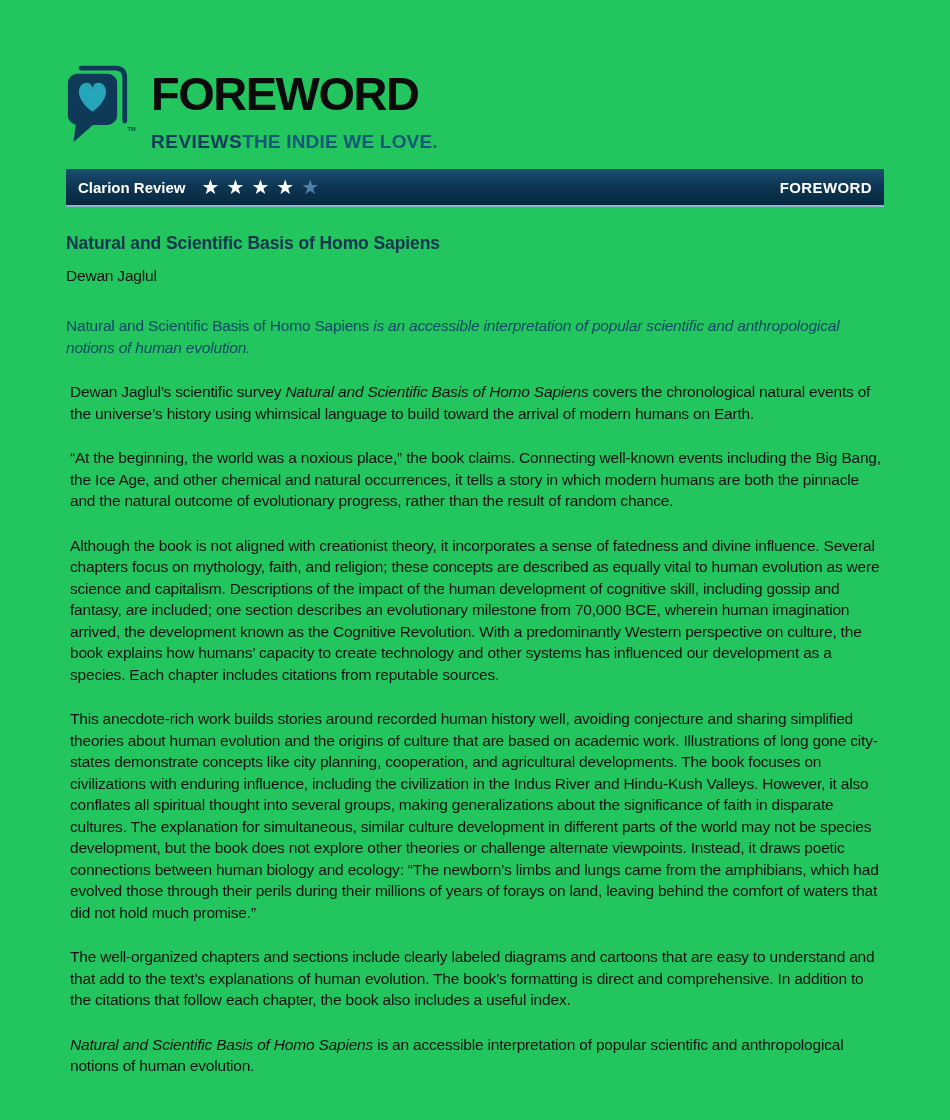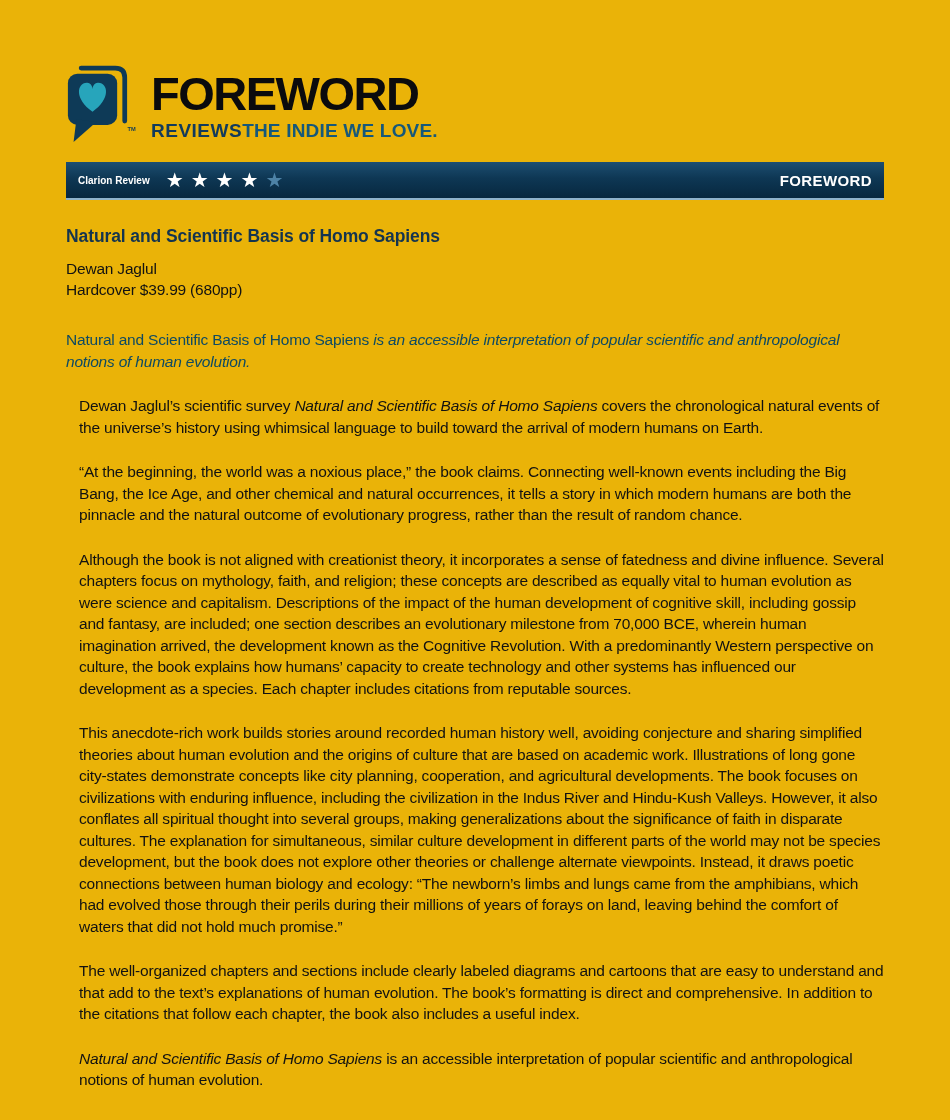--- a/index.html
+++ b/index.html
@@ -3,64 +3,64 @@
 <meta charset="utf-8">
 <style>
   * { margin: 0; padding: 0; box-sizing: border-box; }
   html, body { background: #ffffff; }
   body {
     width: 950px; height: 1120px;
     font-family: "Liberation Sans", sans-serif;
     color: #121212;
     overflow: hidden;
   }
-  .page { position: relative; width: 950px; height: 1120px; background: #eab308; }
+  .page { position: relative; width: 950px; height: 1120px; background: #22c55e; }
   .content { width: 818px; margin-left: 66px; }
 
   
   .brand-header { display: flex; align-items: flex-start; gap: 13px; padding-top: 64px; margin-left: 66px; }
   .logo-icon { width: 72px; height: 82px; flex: 0 0 auto; }
   .logo-text { display: flex; flex-direction: column; margin-top: 6px; }
   .logo-wordmark {
     font-size: 47px; font-weight: 800; letter-spacing: -1.5px;
     color: #0b0b0d; line-height: 1;
   }
-  .logo-bottom { display: flex; justify-content: flex-start; margin-top: 3px; }
+  .logo-bottom { display: flex; justify-content: flex-start; margin-top: 14px; }
   .logo-reviews { font-size: 19px; font-weight: 800; letter-spacing: 0.5px; color: #123a5c; }
   .logo-tagline { font-size: 19px; font-weight: 800; letter-spacing: 0.2px; color: #16587a; }
 
   
   .review-bar {
     margin: 16px 0 0 66px; width: 818px; height: 38px;
     background: linear-gradient(180deg, #1d4e71 0%, #0e3754 45%, #07283f 100%);
     border-bottom: 2px solid #8fb3cb;
     display: flex; align-items: center; padding: 0 12px;
   }
-  .review-type { color: #ffffff; font-size: 10px; font-weight: bold; }
+  .review-type { color: #ffffff; font-size: 15px; font-weight: bold; }
   .star-rating { display: flex; gap: 7px; margin-left: 16px; }
   .star { font-size: 20px; line-height: 1; }
   .star.filled { color: #ffffff; }
   .star.empty  { color: #4d82a6; }
   .category-label { margin-left: auto; color: #ffffff; font-size: 15px; font-weight: bold; letter-spacing: 0.4px; }
 
   
   .book-title {
     margin-top: 26px; font-size: 17.5px; font-weight: bold; color: #14344f;
     letter-spacing: -0.1px;
   }
   .meta { margin-top: 11px; font-size: 15.5px; line-height: 21px; color: #121212; letter-spacing: -0.2px; }
   .meta .author { font-weight: normal; }
 
   
   .summary-paragraph {
     margin-top: 29px; font-size: 15.5px; line-height: 21.5px;
     color: #0e4a63; letter-spacing: -0.2px;
   }
   .review-body p {
-    margin: 23px 0 0 13px; font-size: 15.5px; line-height: 21.5px;
+    margin: 23px 0 0 4px; font-size: 15.5px; line-height: 21.5px;
     color: #121212; letter-spacing: -0.2px;
   }
 </style>
 </head>
 <body>
 
 <div class="page">
 
   <div class="brand-header">
     <svg class="logo-icon" viewBox="0 0 76 86">
@@ -94,21 +94,20 @@
         <span class="star empty">★</span>
       </span>
     <span class="category-label">FOREWORD</span>
   </div>
 
   <div class="content">
 
     <h1 class="book-title">Natural and Scientific Basis of Homo Sapiens</h1>
     <div class="meta">
       <div class="author">Dewan Jaglul</div>
-      <div>Hardcover $39.99 (680pp)</div>
     </div>
 
     <p class="summary-paragraph"><span>Natural and Scientific Basis of Homo Sapiens</span><em> is an accessible interpretation of popular scientific and anthropological notions of human evolution.</em></p>
 
     <div class="review-body">
         <p><span>Dewan Jaglul’s scientific survey </span><em>Natural and Scientific Basis of Homo Sapiens</em><span> covers the chronological natural events of the universe’s history using whimsical language to build toward the arrival of modern humans on Earth.</span></p>
         <p><span>“At the beginning, the world was a noxious place,” the book claims. Connecting well-known events including the Big Bang, the Ice Age, and other chemical and natural occurrences, it tells a story in which modern humans are both the pinnacle and the natural outcome of evolutionary progress, rather than the result of random chance.</span></p>
         <p><span>Although the book is not aligned with creationist theory, it incorporates a sense of fatedness and divine influence. Several chapters focus on mythology, faith, and religion; these concepts are described as equally vital to human evolution as were science and capitalism. Descriptions of the impact of the human development of cognitive skill, including gossip and fantasy, are included; one section describes an evolutionary milestone from 70,000 BCE, wherein human imagination arrived, the development known as the Cognitive Revolution. With a predominantly Western perspective on culture, the book explains how humans’ capacity to create technology and other systems has influenced our development as a species. Each chapter includes citations from reputable sources.</span></p>
         <p><span>This anecdote-rich work builds stories around recorded human history well, avoiding conjecture and sharing simplified theories about human evolution and the origins of culture that are based on academic work. Illustrations of long gone city-states demonstrate concepts like city planning, cooperation, and agricultural developments. The book focuses on civilizations with enduring influence, including the civilization in the Indus River and Hindu-Kush Valleys. However, it also conflates all spiritual thought into several groups, making generalizations about the significance of faith in disparate cultures. The explanation for simultaneous, similar culture development in different parts of the world may not be species development, but the book does not explore other theories or challenge alternate viewpoints. Instead, it draws poetic connections between human biology and ecology: “The newborn’s limbs and lungs came from the amphibians, which had evolved those through their perils during their millions of years of forays on land, leaving behind the comfort of waters that did not hold much promise.”</span></p>
         <p><span>The well-organized chapters and sections include clearly labeled diagrams and cartoons that are easy to understand and that add to the text’s explanations of human evolution. The book’s formatting is direct and comprehensive. In addition to the citations that follow each chapter, the book also includes a useful index.</span></p>

